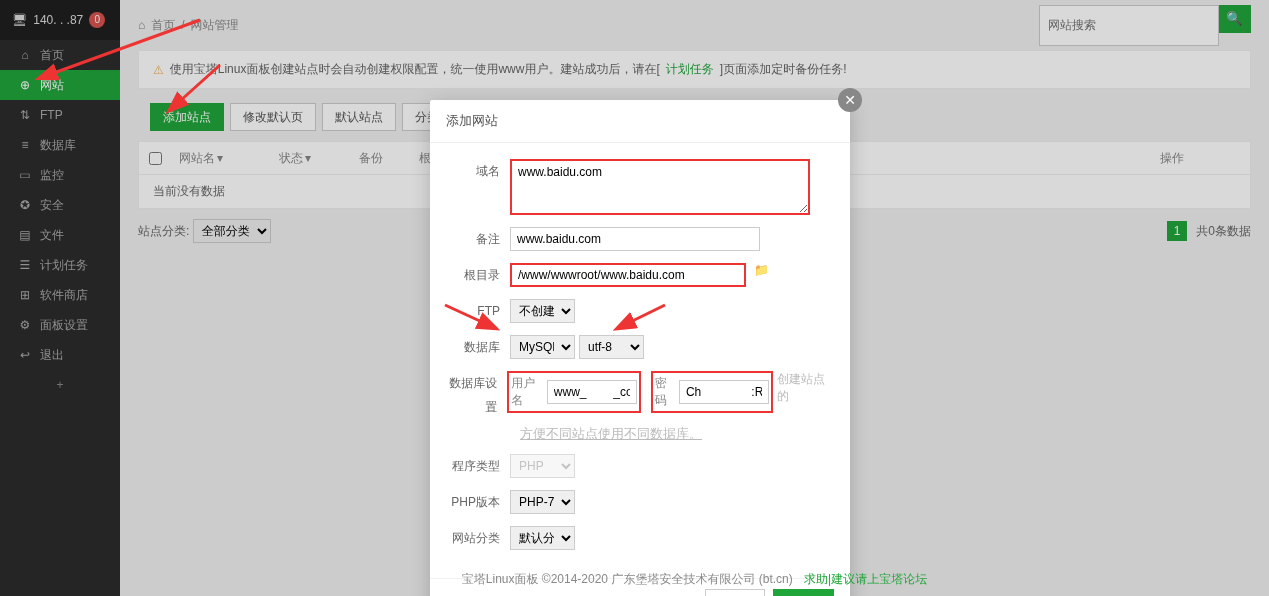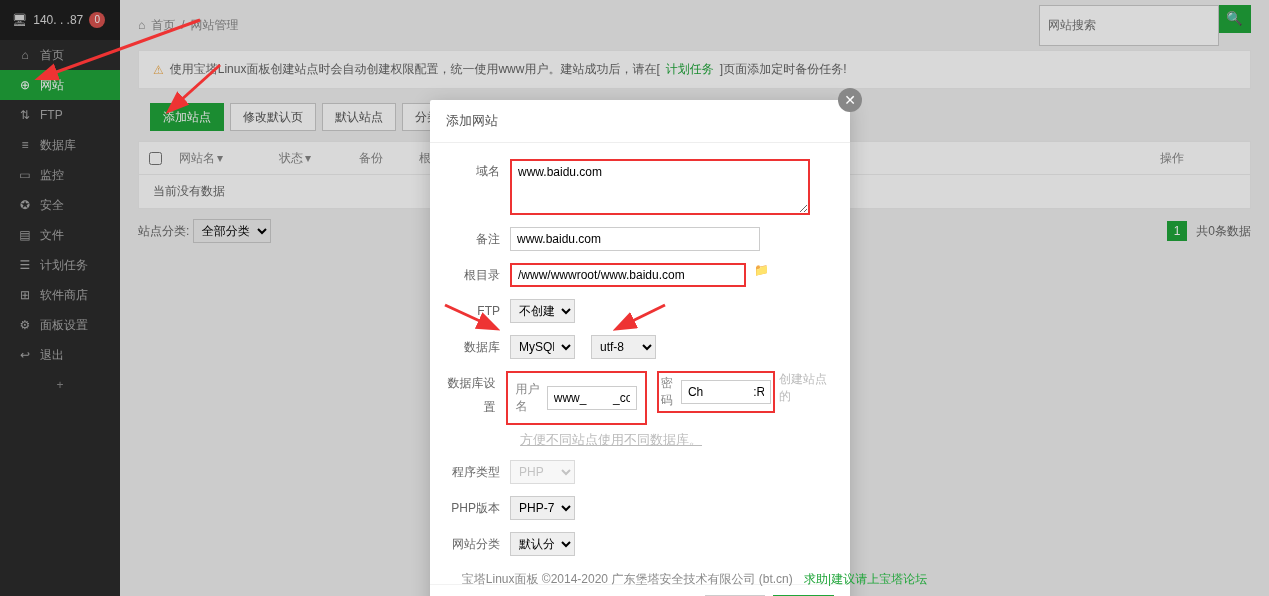--- a/index.html
+++ b/index.html
@@ -203,25 +203,25 @@
       <input class="txt w250 hl" style="width: 236px;" value="/www/wwwroot/www.baidu.com">
       <span class="folder-icon">📁</span>
     </div>
     <div class="form-row">
       <div class="form-label">FTP</div>
       <select class="select w65"><option>不创建</option></select>
     </div>
     <div class="form-row">
       <div class="form-label">数据库</div>
       <select class="select w65"><option>MySQL</option></select>
-      <select class="select w65" style="margin-left:16px"><option>utf-8</option></select>
+      <select class="select w65" style="margin-left:4px"><option>utf-8</option></select>
     </div>
     <div class="form-row">
       <div class="form-label">数据库设置</div>
-      <div class="db-row hl" style="padding:8px">
+      <div class="db-row hl" style="padding:2px">
         <span class="db-label-inline">用户名</span>
         <input class="txt" style="width: 90px;" value="www_        _com">
       </div>
       <div class="db-row hl" style="padding:2px;margin-left:10px">
         <span class="db-label-inline">密码</span>
         <input class="txt" style="width: 90px;" value="Ch               :Rn">
       </div>
       <span class="db-note">创建站点的</span>
     </div>
     <div class="db-hint">方便不同站点使用不同数据库。</div>

